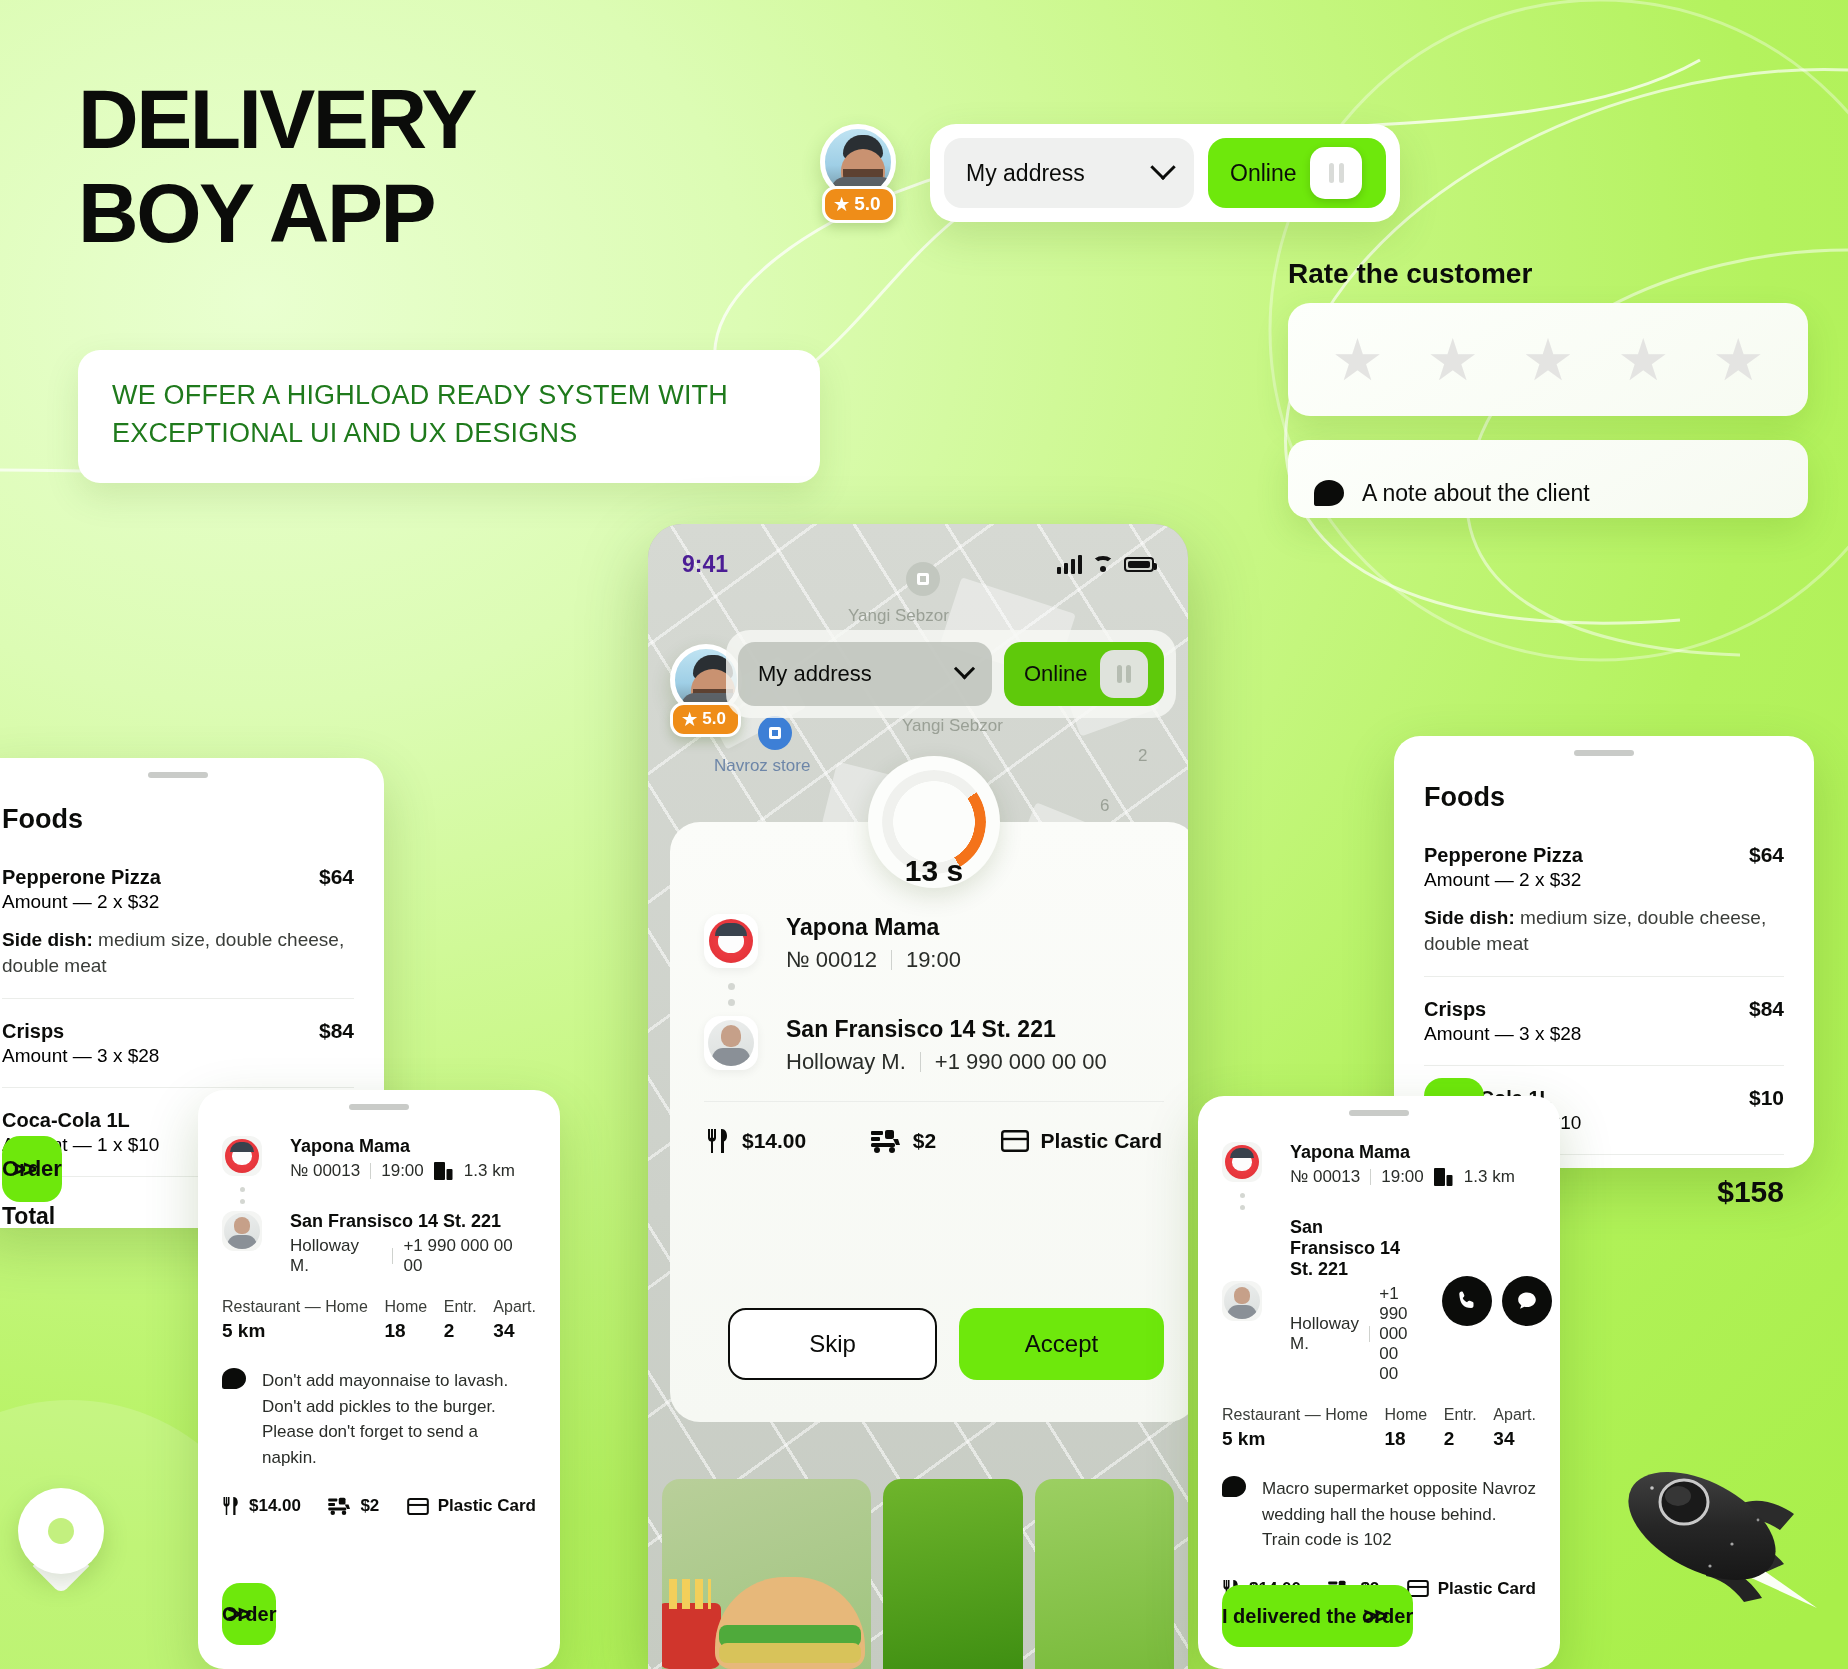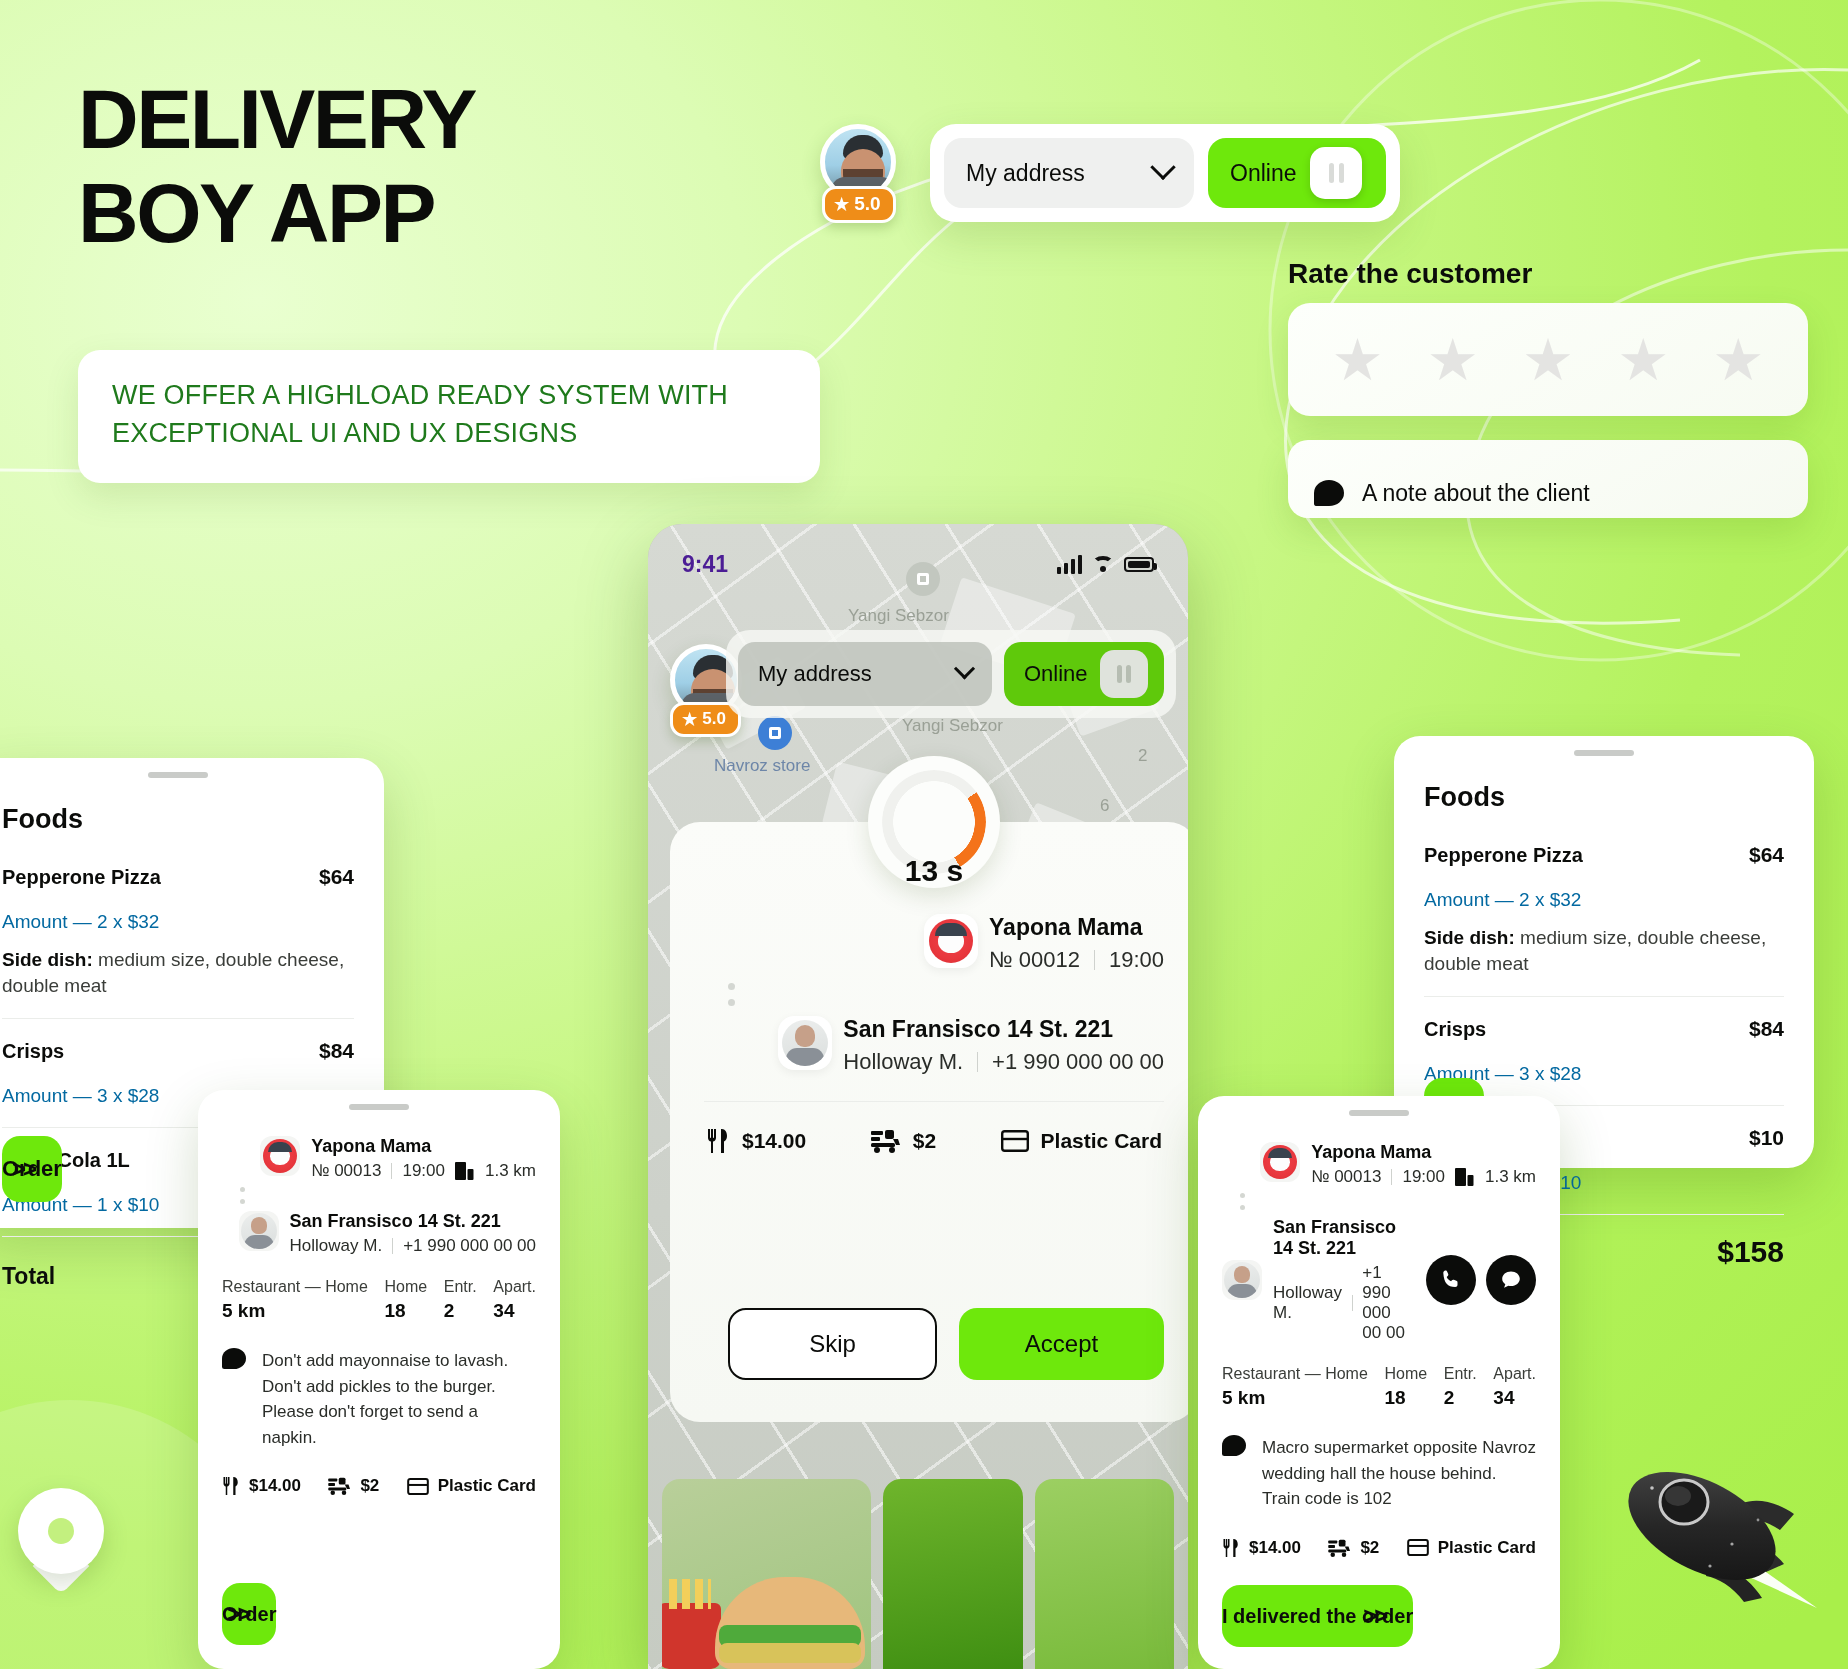--- a/index.html
+++ b/index.html
@@ -95,21 +95,21 @@
   
   .card { position: absolute; background: #fff; box-shadow: 0 20px 54px rgba(45,90,5,.20); }
   .grabber { width: 60px; height: 6px; background: #c9cbc8; border-radius: 4px; margin: 0 auto; }
 
   
   #foods-left { left: -28px; top: 758px; width: 412px; height: 470px; border-radius: 26px; padding: 14px 30px 0 30px; }
   .foods-title { font-size: 27px; font-weight: 700; color:#0b0c0a; margin: 26px 0 0 0; }
   .food-row { display:flex; justify-content:space-between; align-items:baseline; }
   .food-name { font-size: 20px; font-weight: 700; color:#0b0c0a; }
   .food-price { font-size: 21px; font-weight: 700; color:#0b0c0a; }
-  .food-amount { font-size: 19px; color:#0369a1; margin-top: 22px; }
+  .food-amount { font-size: 19px; color:#000000; margin-top: 2px; }
   .food-side { font-size: 19px; color:#3a3d39; margin-top: 14px; line-height:1.35; }
   .food-side b { color:#0b0c0a; font-weight:700; }
   .food-sep { height:1px; background:#ebedea; margin: 20px 0; }
   .total-row { display:flex; justify-content:space-between; align-items:baseline; }
   .total-label { font-size: 23px; font-weight: 700; color:#0b0c0a; }
   .total-val { font-size: 30px; font-weight: 700; color:#0b0c0a; }
   .cta {
     background: #6ee80c; border-radius: 18px; height: 66px;
     display:flex; align-items:center; justify-content:center; position:relative;
     font-size: 22px; font-weight: 600; color:#0b0c0a; border: none; cursor:pointer;
@@ -173,21 +173,21 @@
     box-shadow: 0 8px 24px rgba(40,70,10,.14);
   }
   .timer-ring { position:absolute; inset:14px; border-radius:50%;
     background: conic-gradient(from 0deg, #f0f1ee 0deg 55deg, #f4731a 55deg 150deg, #f0f1ee 150deg 360deg);
     -webkit-mask: radial-gradient(closest-side, transparent 78%, #000 79%);
             mask: radial-gradient(closest-side, transparent 78%, #000 79%);
   }
   .timer-val { position:relative; font-size:30px; font-weight:700; color:#0b0c0a; }
 
   .route { padding-top: 92px; }
-  .route-item { display:flex; gap:11px; align-items:flex-start;justify-content:flex-end; }
+  .route-item { display:flex; gap:28px; align-items:flex-start; }
   .route-ico { width:54px;height:54px;border-radius:16px;background:#fff; display:flex;align-items:center;justify-content:center; flex:0 0 auto; box-shadow:0 3px 10px rgba(0,0,0,.06);}
   .rest-logo { width:44px;height:44px;border-radius:50%; background: radial-gradient(circle at 50% 45%, #f0444a 0%, #e8373d 62%, #d82b31 100%); display:flex;align-items:center;justify-content:center;}
   .rest-face { width:26px;height:24px;border-radius:50% 50% 48% 48%; background:#fdfdfd; position:relative; }
   .rest-face::before { content:""; position:absolute; left:-3px; top:-6px; width:32px;height:13px;background:#39424d;border-radius:16px 16px 0 0;}
   .cust-photo { width:46px;height:46px;border-radius:50%; background: linear-gradient(170deg,#eceeed 0%,#dadedd 100%); position:relative; overflow:hidden;}
   .cp-head { position:absolute; left:13px; top:5px; width:20px;height:22px;background:#c6a089;border-radius:10px 10px 9px 9px;}
   .cp-body { position:absolute; left:4px; bottom:0; width:38px;height:18px;background:#8a9097;border-radius:11px 11px 0 0;}
   .route-title { font-size:23px; font-weight:700; color:#0b0c0a; }
   .route-meta { font-size:22px; color:#2a2d29; margin-top:6px; display:flex; align-items:center; gap:14px; }
   .vdiv { width:1px; height:20px; background:#cfd2ce; display:inline-block; }

